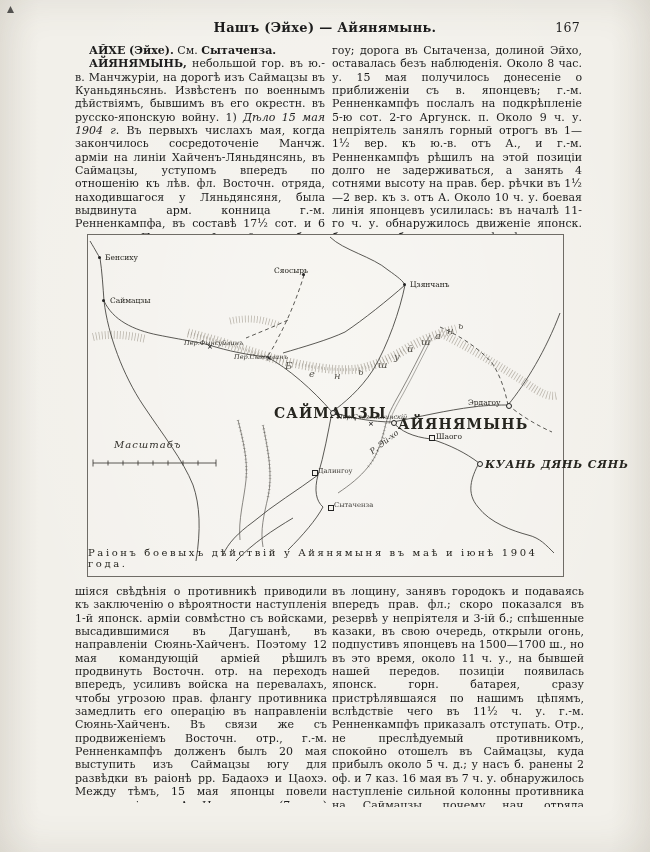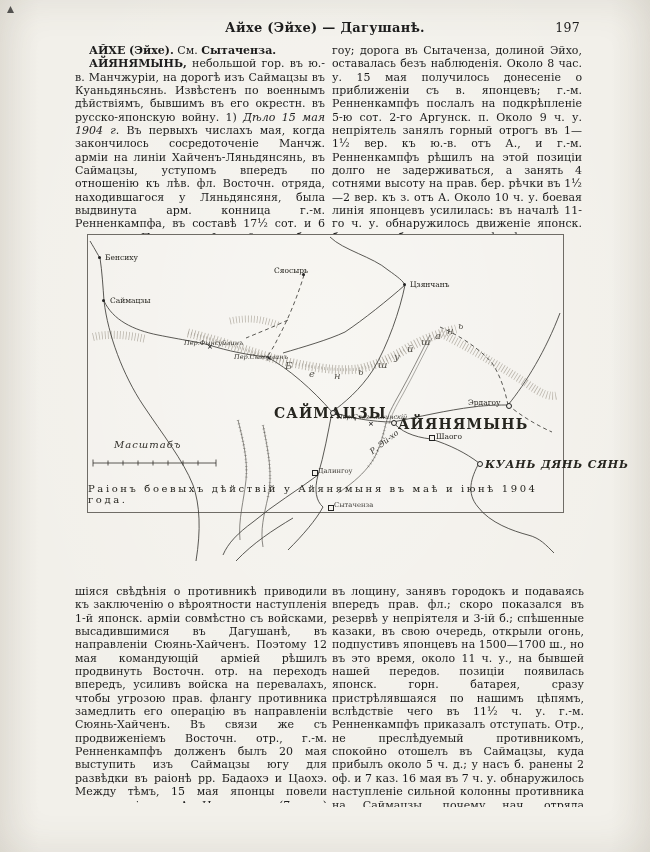--- a/index.html
+++ b/index.html
@@ -24,21 +24,21 @@
   .noindent{text-indent:0;}
   .top-left{left:75px;top:44px;height:190px;}
   .top-right{left:332px;top:44px;height:190px;}
   .bottom-left{left:75px;top:585px;width:252px;height:218px;}
   .bottom-right{left:332px;top:585px;width:252px;height:222px;}
   b{font-weight:bold;}
   i{font-style:italic;}
 
   
   .map-frame{
-    position:absolute;left:87px;top:234px;width:477px;height:279px;
+    position:absolute;left:87px;top:234px;width:477px;height:343px;
     border:1px solid #6f6c66;box-sizing:border-box;background:rgba(255,255,255,.12);
   }
   .map-frame svg{position:absolute;left:0;top:0;}
   .labels{position:absolute;left:0;top:0;width:100%;height:100%;}
   .map-label{position:absolute;white-space:nowrap;color:#26251F;transform-origin:left center;}
   .map-label.town{font-size:7.5px;}
   .map-label.town-sm{font-size:6.8px;color:#3a3833;}
   .map-label.caps{font-size:14px;font-weight:bold;letter-spacing:1.2px;}
   .map-label.caps-sm{font-size:11px;font-weight:bold;letter-spacing:.8px;font-style:italic;}
   .map-label.pass{font-size:6.5px;font-style:italic;color:#33312c;}
@@ -56,22 +56,22 @@
   }
 </style>
 </head>
 <body>
 
 <div class="page">
 
   <div class="artifact"></div>
 
   <div class="running-head">
-    <span>Айхе (Эйхе) — Дагушанѣ.</span>
-    <span class="page-num">197</span>
+    <span>Нашъ (Эйхе) — Айянямынь.</span>
+    <span class="page-num">167</span>
   </div>
 
   <div class="col top-left">
     <p class="para"><b>АЙХЕ (Эйхе).</b><span> См. </span><b>Сытаченза.</b></p>
     <p class="para"><b>АЙЯНЯМЫНЬ,</b><span> небольшой гор. въ ю.-в. Манчжуріи, на дорогѣ изъ Саймацзы въ Куаньдяньсянь. Извѣстенъ по военнымъ дѣйствіямъ, бывшимъ въ его окрестн. въ русско-японскую войну. 1) </span><i>Дѣло 15 мая 1904 г.</i><span> Въ первыхъ числахъ мая, когда закончилось сосредоточеніе Манчж. арміи на линіи Хайченъ-Ляньдянсянь, въ Саймацзы, уступомъ впередъ по отношенію къ лѣв. фл. Восточн. отряда, находившагося у Ляньдянсяня, была выдвинута арм. конница г.-м. Ренненкампфа, въ составѣ 17½ сот. и 6 кон. ор. Перевалъ Фынсуйлинъ былъ занятъ отр. полк. Волкова (4 б., 8 пол. и 2 горн. ор.), служившимъ поддержкой для отр. г.-м. Ренненкампфа и подчиненнымъ послѣднему. Имѣв-</span></p>
   </div>
 
   <div class="col top-right">
     <p class="noindent">гоу; дорога въ Сытаченза, долиной Эйхо, оставалась безъ наблюденія. Около 8 час. у. 15 мая получилось донесеніе о приближеніи съ в. японцевъ; г.-м. Ренненкампфъ послалъ на подкрѣпленіе 5-ю сот. 2-го Аргунск. п. Около 9 ч. у. непріятель занялъ горный отрогъ въ 1—1½ вер. къ ю.-в. отъ А., и г.-м. Ренненкампфъ рѣшилъ на этой позиціи долго не задерживаться, а занять 4 сотнями высоту на прав. бер. рѣчки въ 1½—2 вер. къ з. отъ А. Около 10 ч. у. боевая линія японцевъ усилилась: въ началѣ 11-го ч. у. обнаружилось движеніе японск. батал. въ обходъ нашего лѣв. фл., почему и было отдано приказаніе очищать передовую позицію. Около 10½ ч. у. японск. цѣпи (около 2 б.) сначала показались на отрогѣ, служившемъ для насъ первой позиціей, а затѣмъ стали спускаться</p>
   </div>

